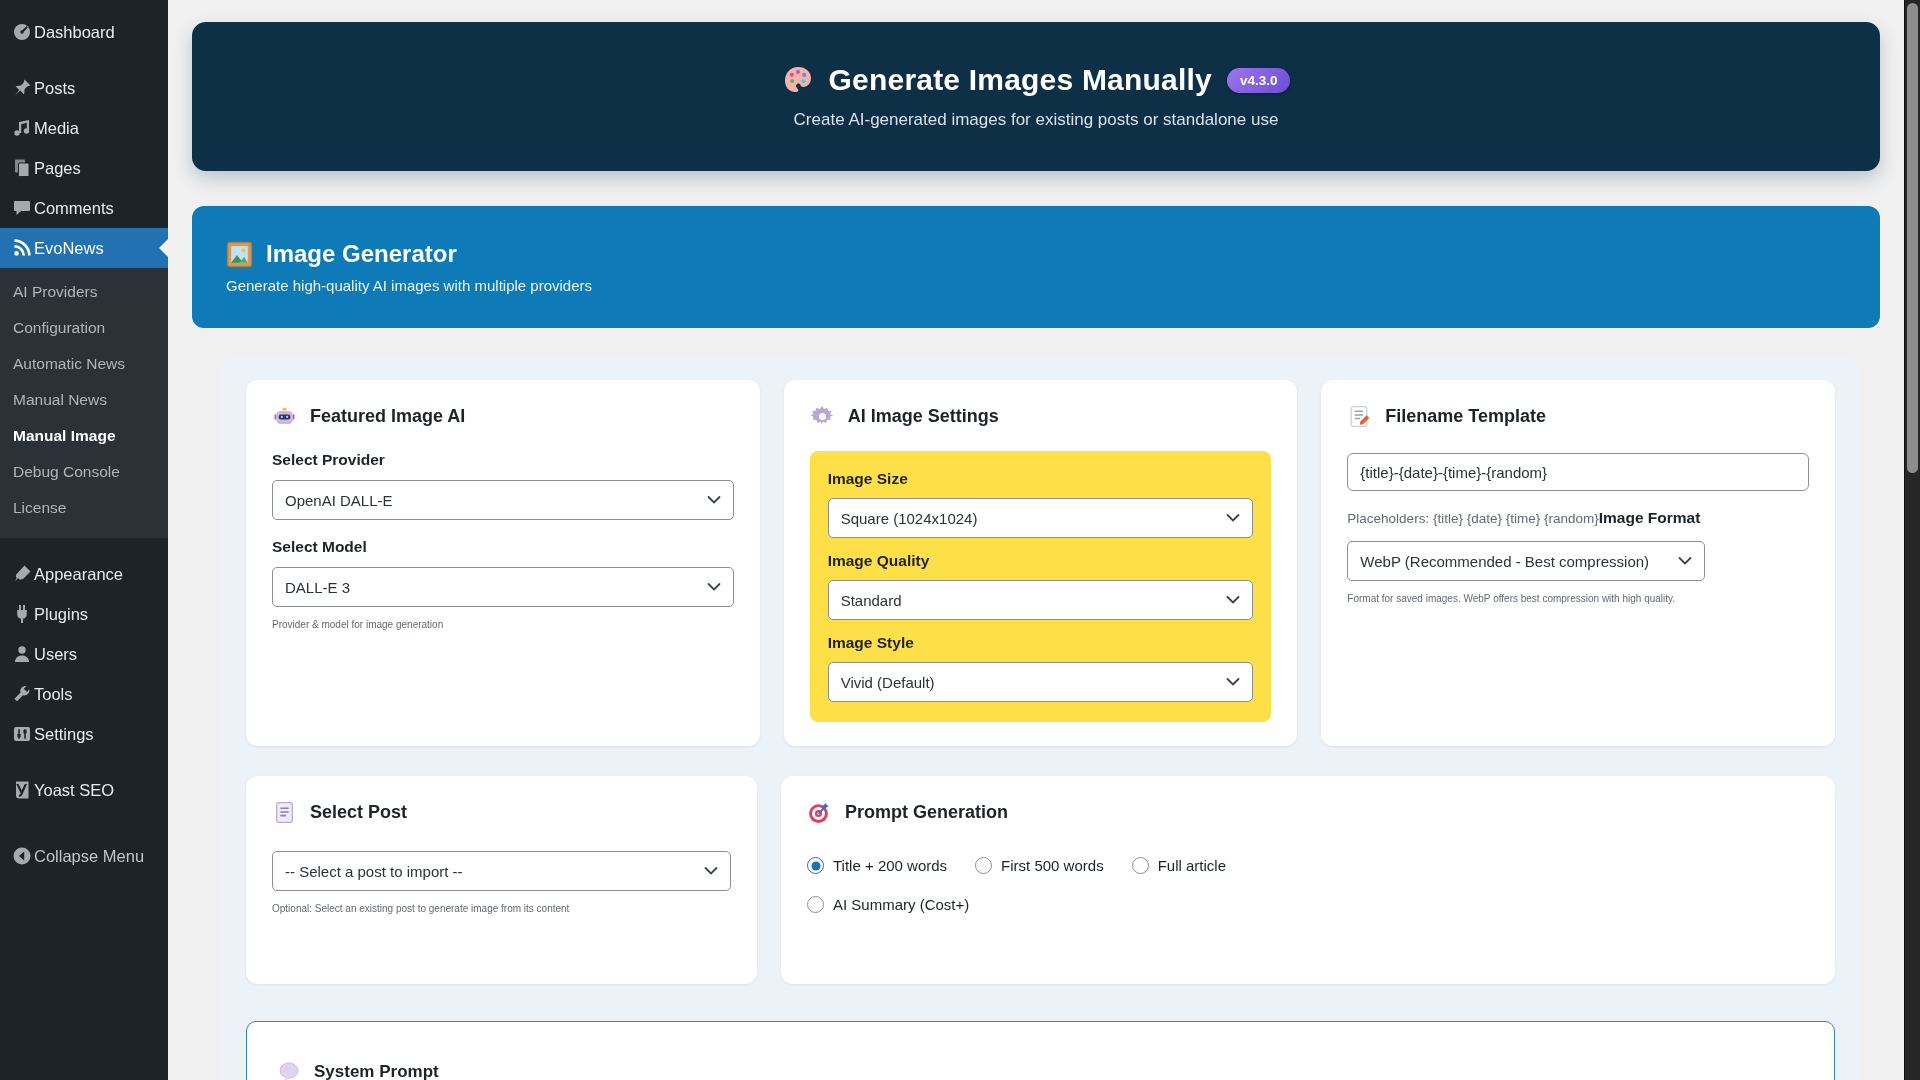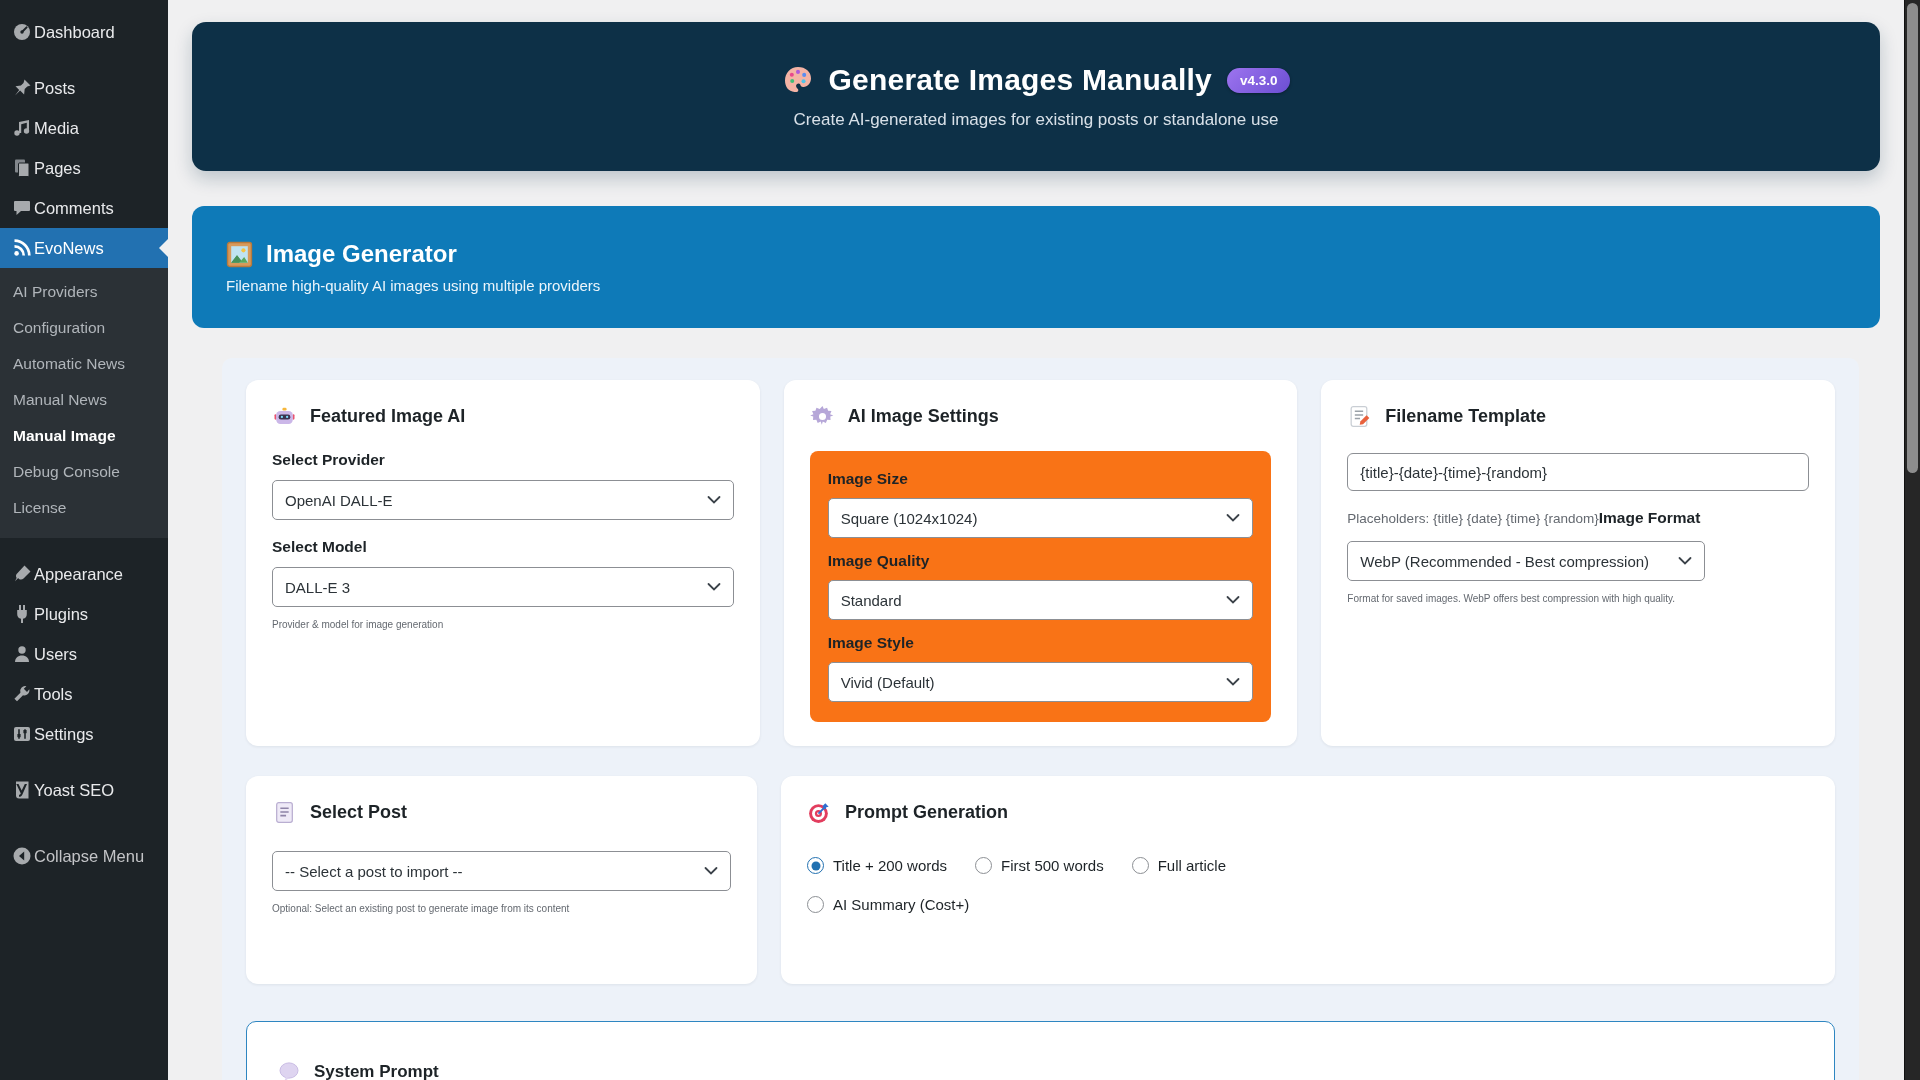--- a/index.html
+++ b/index.html
@@ -43,21 +43,21 @@
   .row2 .card{min-height:208px;}
   .card-head{display:flex;align-items:center;gap:13px;}
   .card-title{font-size:18px;font-weight:bold;color:#1d2327;}
   .field-label{font-size:15.5px;font-weight:bold;color:#1d2327;margin:18px 0 11px;}
   .field-label.first{margin-top:22px;}
   .select-wrap{position:relative;}
   select{width:100%;height:40px;font-size:15px;color:#2c3338;padding:0 36px 0 12px;
     border:1px solid #8c8f94;border-radius:5px;background:#fff;appearance:none;-webkit-appearance:none;outline:none;}
   .chev{position:absolute;right:13px;top:50%;transform:translateY(-50%);pointer-events:none;display:flex;}
   .helper{font-size:10px;color:#646970;margin-top:11px;line-height:1.4;}
-  .inner-panel{background:#f97316;border-radius:8px;padding:17px 18px 20px;margin-top:22px;}
+  .inner-panel{background:#fde047;border-radius:8px;padding:17px 18px 20px;margin-top:22px;}
   .inner-panel .field-label{margin:14px 0 10px;}
   .inner-panel .field-label.first{margin-top:2px;}
   .text-input{width:100%;box-sizing:border-box;height:38px;border:1px solid #8c8f94;border-radius:6px;
     padding:0 12px;font-size:15px;color:#2c3338;margin-top:24px;font-family:"Liberation Sans",sans-serif;}
   .ph-line{margin-top:15px;line-height:1.5;}
   .ph-helper{font-size:13.5px;color:#646970;}
   .inline-label{font-size:15.5px;font-weight:bold;color:#1d2327;}
   .fmt-wrap{width:358px;margin-top:11px;}
   .radio-row{display:flex;gap:28px;margin-top:32px;align-items:center;}
   .radio-row.second{margin-top:22px;}
@@ -235,21 +235,21 @@
         <svg width="27" height="27" viewBox="0 0 26 26">
             <rect x="1.5" y="1.5" width="23" height="23" rx="2" fill="#d89a5b" stroke="#b97a3c" stroke-width="1.4"></rect>
             <rect x="5" y="5" width="16" height="16" fill="#bfe3f2"></rect>
             <circle cx="16.8" cy="9" r="2" fill="#f6c445"></circle>
             <path d="M5 21l5.6-7.2 4 5 2.9-3.4L21 21z" fill="#5aa85e"></path>
             <path d="M5 21l5.6-7.2 3.9 5-1.9 2.2z" fill="#47915c"></path>
           </svg>
       </span>
       <span class="sh-title">Image Generator</span>
     </div>
-    <div class="sh-sub">Filename high-quality AI images using multiple providers</div>
+    <div class="sh-sub">Generate high-quality AI images with multiple providers</div>
   </div>
 
   <div class="container">
 
     <div class="row1">
 
       <div class="card">
         <div class="card-head">
           <span>
             <svg width="25" height="25" viewBox="0 0 24 24">

